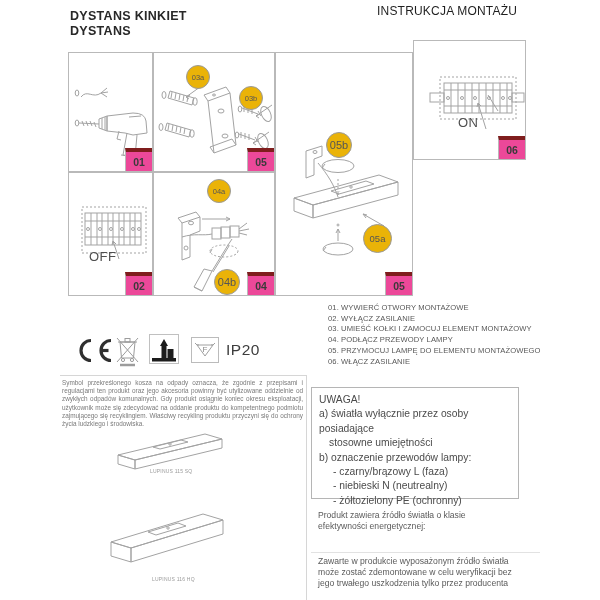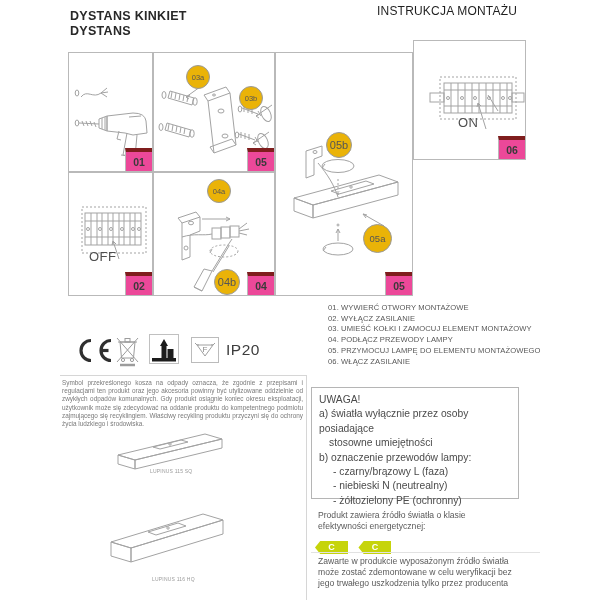--- a/index.html
+++ b/index.html
@@ -294,24 +294,20 @@
     <div>b) oznaczenie przewodów lampy:</div>
     <div class="indent2">- czarny/brązowy L (faza)</div>
     <div class="indent2">- niebieski N (neutrealny)</div>
     <div class="indent2">- żółtozielony PE (ochronny)</div>
   </div>
 
   <div class="abs energy-intro">
     <div>Produkt zawiera źródło światła o klasie</div>
     <div>efektywności energetycznej:</div>
   </div>
-  <div class="abs badges">
-    <span class="badge">C</span>
-    <span class="badge">C</span>
-  </div>
   <div class="hrule" style="left:311px;top:552px;width:229px;background:#e2e2e2;"></div>
   <div class="abs energy-note">
     <div>Zawarte w produkcie wyposażonym źródło światła</div>
     <div>może zostać zdemontowane w celu weryfikacji bez</div>
     <div>jego trwałego uszkodzenia tylko przez producenta</div>
   </div>
 
 </div>
 
 </body></html>

